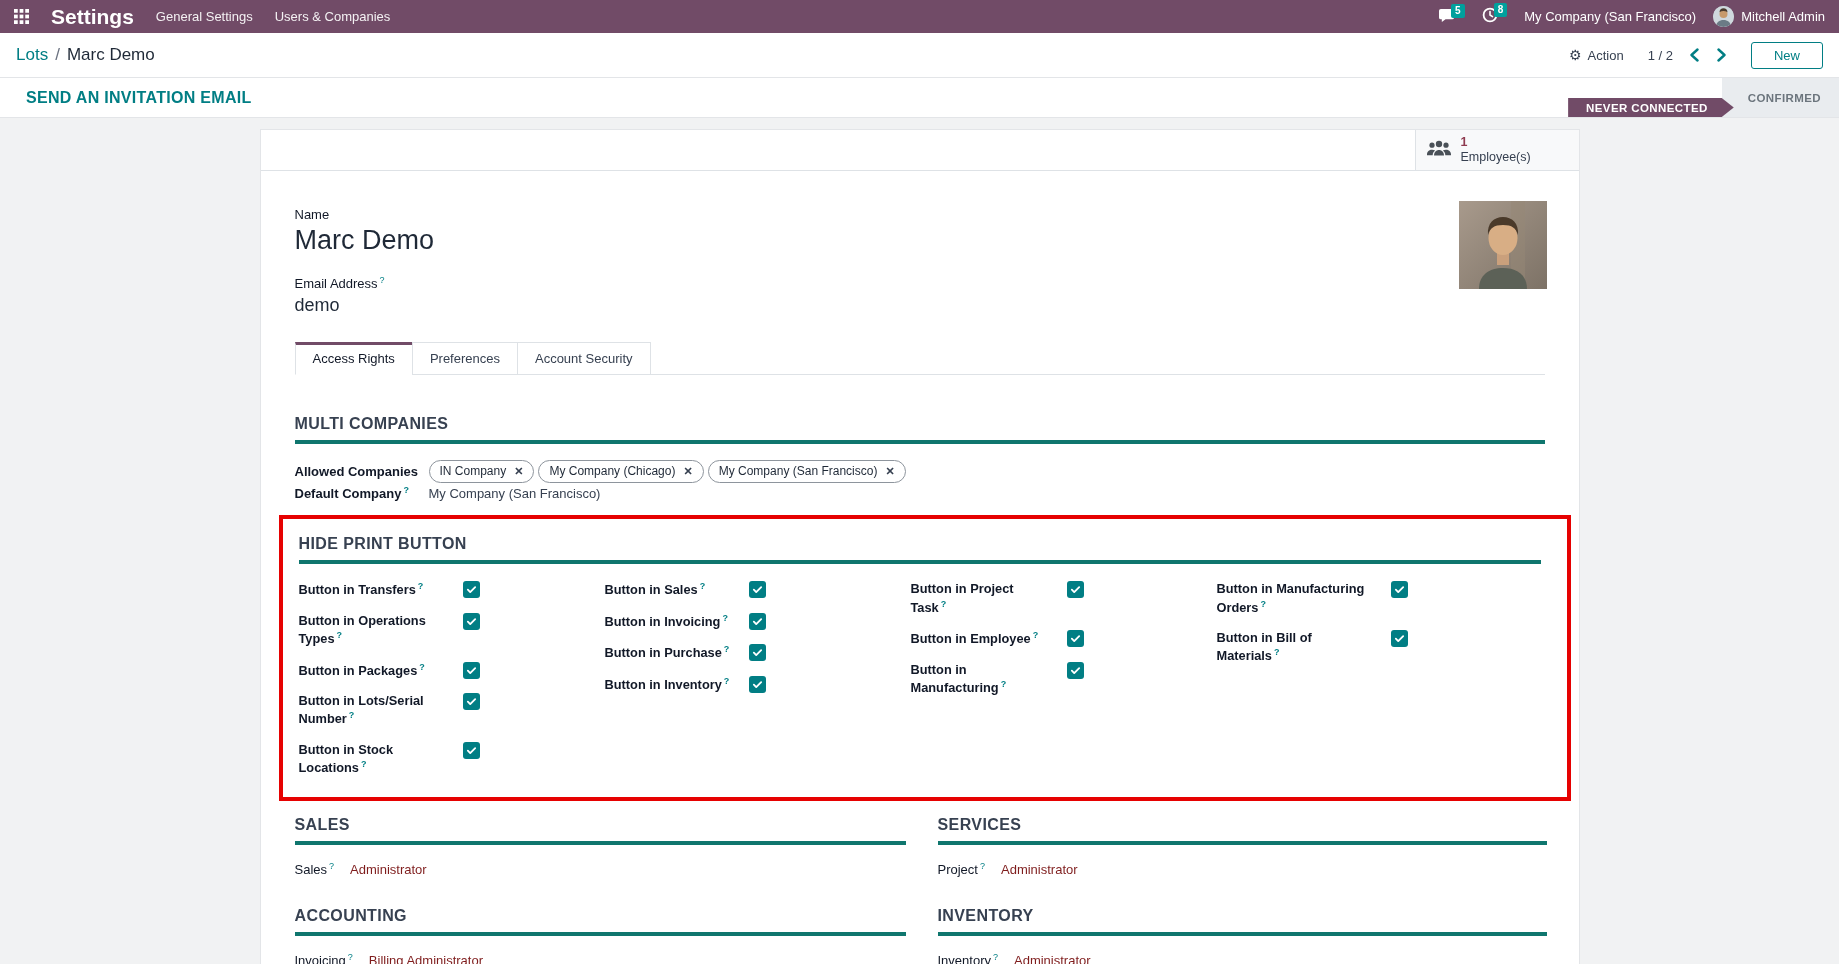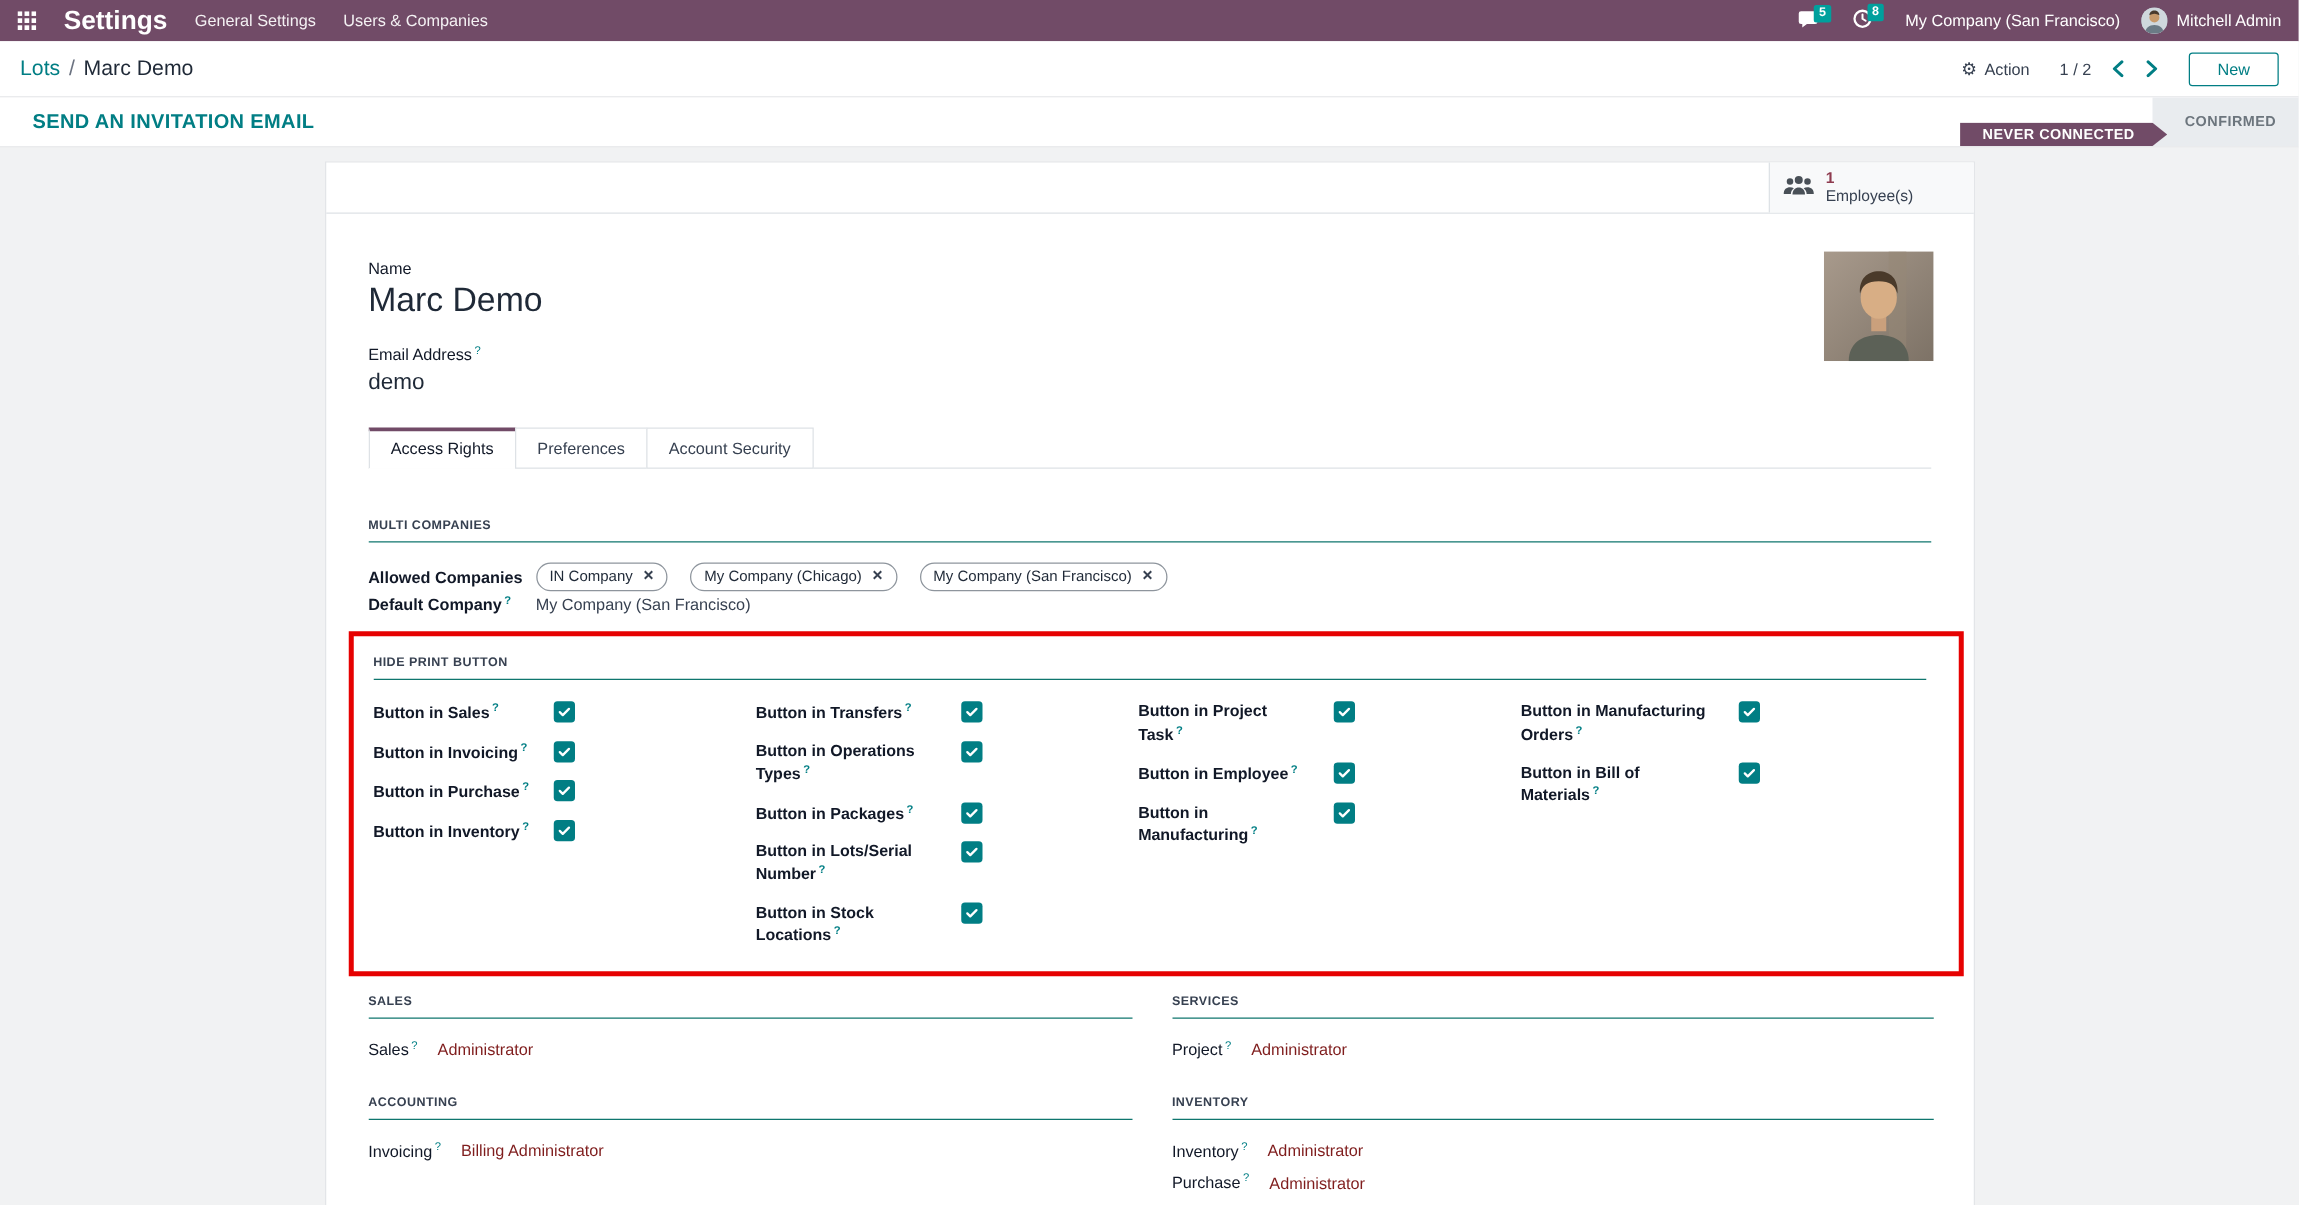--- a/index.html
+++ b/index.html
@@ -100,29 +100,29 @@
     font-size:13px; color:#374151; padding:8px 17px; cursor:pointer;
     border:1px solid #dee2e6; margin-right:-1px; margin-bottom:-1px; background:#fff;
   }
   .tab.active {
     border-top:3px solid #714B67; border-bottom:1px solid #fff;
     padding-top:6px; color:#111827;
   }
   .tab-content { padding-top:40px; }
 
   .section-title {
-    font-size:10px; font-weight:700; color:#374151; letter-spacing:.4px;
-    padding-bottom:7px; border-bottom:1px solid #0f766e;
+    font-size:16px; font-weight:700; color:#374151; letter-spacing:.4px;
+    padding-bottom:7px; border-bottom:4px solid #0f766e;
   }
 
   
   .mc-row { display:flex; align-items:center; margin-top:16px; }
   .mc-row + .mc-row { margin-top:2px; }
   .mc-label { width:134px; flex-shrink:0; font-weight:700; font-size:13px; }
-  .pills { display:flex; gap:18px; }
+  .pills { display:flex; gap:4px; }
   .pill {
     border:1px solid #8e959d; border-radius:12px; background:#fff;
     padding:2.5px 10px; font-size:12px; color:#1f2937;
     display:flex; align-items:center; gap:8px; line-height:1.3;
   }
   .pill-x { font-size:11px; font-weight:700; color:#374151; cursor:pointer; }
   .mc-value { font-size:13px; color:#374151; }
 
   
   .red-box { border:4px solid #E60101; margin:14px -26px 0 -16px; padding:16px 26px 20px 16px; }
@@ -331,20 +331,63 @@
           <div class="mc-label">
             <span>Default Company</span><sup class="help">?</sup>
           </div>
           <div class="mc-value">My Company (San Francisco)</div>
         </div>
 
         <div class="red-box">
           <div class="section-title">HIDE PRINT BUTTON</div>
           <div class="cb-grid">
 
+            <div class="cb-col col-2">
+              <div class="cb-row">
+                <span class="cb-label"><span>Button in Transfers</span><sup class="help">?</sup></span>
+                <span class="checkbox">
+                    <svg width="11" height="11" viewBox="0 0 12 12">
+                      <path d="M2 6.2l2.6 2.6L10 3.4" fill="none" stroke="#fff" stroke-width="2" stroke-linecap="round" stroke-linejoin="round"></path>
+                    </svg>
+                  </span>
+              </div>
+              <div class="cb-row">
+                <span class="cb-label"><span>Button in Operations Types</span><sup class="help">?</sup></span>
+                <span class="checkbox">
+                    <svg width="11" height="11" viewBox="0 0 12 12">
+                      <path d="M2 6.2l2.6 2.6L10 3.4" fill="none" stroke="#fff" stroke-width="2" stroke-linecap="round" stroke-linejoin="round"></path>
+                    </svg>
+                  </span>
+              </div>
+              <div class="cb-row">
+                <span class="cb-label"><span>Button in Packages</span><sup class="help">?</sup></span>
+                <span class="checkbox">
+                    <svg width="11" height="11" viewBox="0 0 12 12">
+                      <path d="M2 6.2l2.6 2.6L10 3.4" fill="none" stroke="#fff" stroke-width="2" stroke-linecap="round" stroke-linejoin="round"></path>
+                    </svg>
+                  </span>
+              </div>
+              <div class="cb-row">
+                <span class="cb-label"><span>Button in Lots/Serial Number</span><sup class="help">?</sup></span>
+                <span class="checkbox">
+                    <svg width="11" height="11" viewBox="0 0 12 12">
+                      <path d="M2 6.2l2.6 2.6L10 3.4" fill="none" stroke="#fff" stroke-width="2" stroke-linecap="round" stroke-linejoin="round"></path>
+                    </svg>
+                  </span>
+              </div>
+              <div class="cb-row">
+                <span class="cb-label"><span>Button in Stock Locations</span><sup class="help">?</sup></span>
+                <span class="checkbox">
+                    <svg width="11" height="11" viewBox="0 0 12 12">
+                      <path d="M2 6.2l2.6 2.6L10 3.4" fill="none" stroke="#fff" stroke-width="2" stroke-linecap="round" stroke-linejoin="round"></path>
+                    </svg>
+                  </span>
+              </div>
+            </div>
+
             <div class="cb-col col-1">
               <div class="cb-row">
                 <span class="cb-label"><span>Button in Sales</span><sup class="help">?</sup></span>
                 <span class="checkbox">
                     <svg width="11" height="11" viewBox="0 0 12 12">
                       <path d="M2 6.2l2.6 2.6L10 3.4" fill="none" stroke="#fff" stroke-width="2" stroke-linecap="round" stroke-linejoin="round"></path>
                     </svg>
                   </span>
               </div>
               <div class="cb-row">
@@ -358,63 +401,20 @@
               <div class="cb-row">
                 <span class="cb-label"><span>Button in Purchase</span><sup class="help">?</sup></span>
                 <span class="checkbox">
                     <svg width="11" height="11" viewBox="0 0 12 12">
                       <path d="M2 6.2l2.6 2.6L10 3.4" fill="none" stroke="#fff" stroke-width="2" stroke-linecap="round" stroke-linejoin="round"></path>
                     </svg>
                   </span>
               </div>
               <div class="cb-row">
                 <span class="cb-label"><span>Button in Inventory</span><sup class="help">?</sup></span>
-                <span class="checkbox">
-                    <svg width="11" height="11" viewBox="0 0 12 12">
-                      <path d="M2 6.2l2.6 2.6L10 3.4" fill="none" stroke="#fff" stroke-width="2" stroke-linecap="round" stroke-linejoin="round"></path>
-                    </svg>
-                  </span>
-              </div>
-            </div>
-
-            <div class="cb-col col-2">
-              <div class="cb-row">
-                <span class="cb-label"><span>Button in Transfers</span><sup class="help">?</sup></span>
-                <span class="checkbox">
-                    <svg width="11" height="11" viewBox="0 0 12 12">
-                      <path d="M2 6.2l2.6 2.6L10 3.4" fill="none" stroke="#fff" stroke-width="2" stroke-linecap="round" stroke-linejoin="round"></path>
-                    </svg>
-                  </span>
-              </div>
-              <div class="cb-row">
-                <span class="cb-label"><span>Button in Operations Types</span><sup class="help">?</sup></span>
-                <span class="checkbox">
-                    <svg width="11" height="11" viewBox="0 0 12 12">
-                      <path d="M2 6.2l2.6 2.6L10 3.4" fill="none" stroke="#fff" stroke-width="2" stroke-linecap="round" stroke-linejoin="round"></path>
-                    </svg>
-                  </span>
-              </div>
-              <div class="cb-row">
-                <span class="cb-label"><span>Button in Packages</span><sup class="help">?</sup></span>
-                <span class="checkbox">
-                    <svg width="11" height="11" viewBox="0 0 12 12">
-                      <path d="M2 6.2l2.6 2.6L10 3.4" fill="none" stroke="#fff" stroke-width="2" stroke-linecap="round" stroke-linejoin="round"></path>
-                    </svg>
-                  </span>
-              </div>
-              <div class="cb-row">
-                <span class="cb-label"><span>Button in Lots/Serial Number</span><sup class="help">?</sup></span>
-                <span class="checkbox">
-                    <svg width="11" height="11" viewBox="0 0 12 12">
-                      <path d="M2 6.2l2.6 2.6L10 3.4" fill="none" stroke="#fff" stroke-width="2" stroke-linecap="round" stroke-linejoin="round"></path>
-                    </svg>
-                  </span>
-              </div>
-              <div class="cb-row">
-                <span class="cb-label"><span>Button in Stock Locations</span><sup class="help">?</sup></span>
                 <span class="checkbox">
                     <svg width="11" height="11" viewBox="0 0 12 12">
                       <path d="M2 6.2l2.6 2.6L10 3.4" fill="none" stroke="#fff" stroke-width="2" stroke-linecap="round" stroke-linejoin="round"></path>
                     </svg>
                   </span>
               </div>
             </div>
 
             <div class="cb-col col-3">
               <div class="cb-row">

